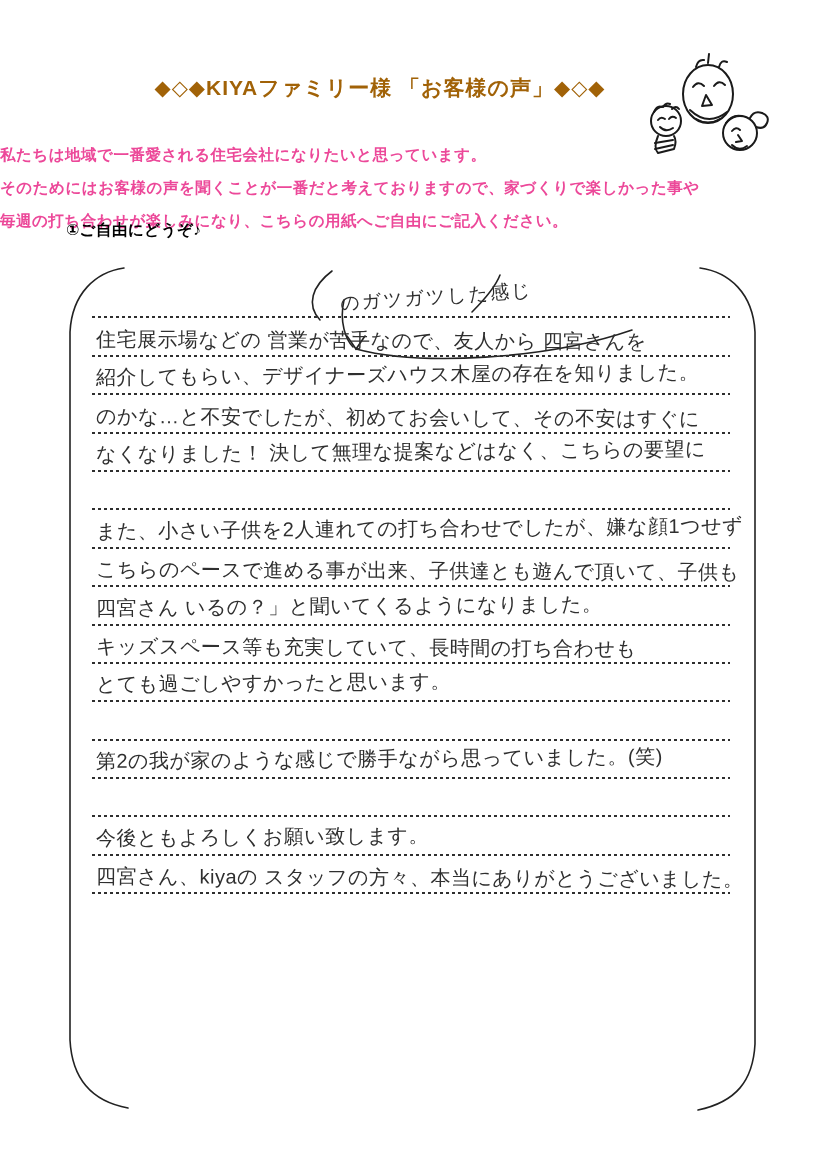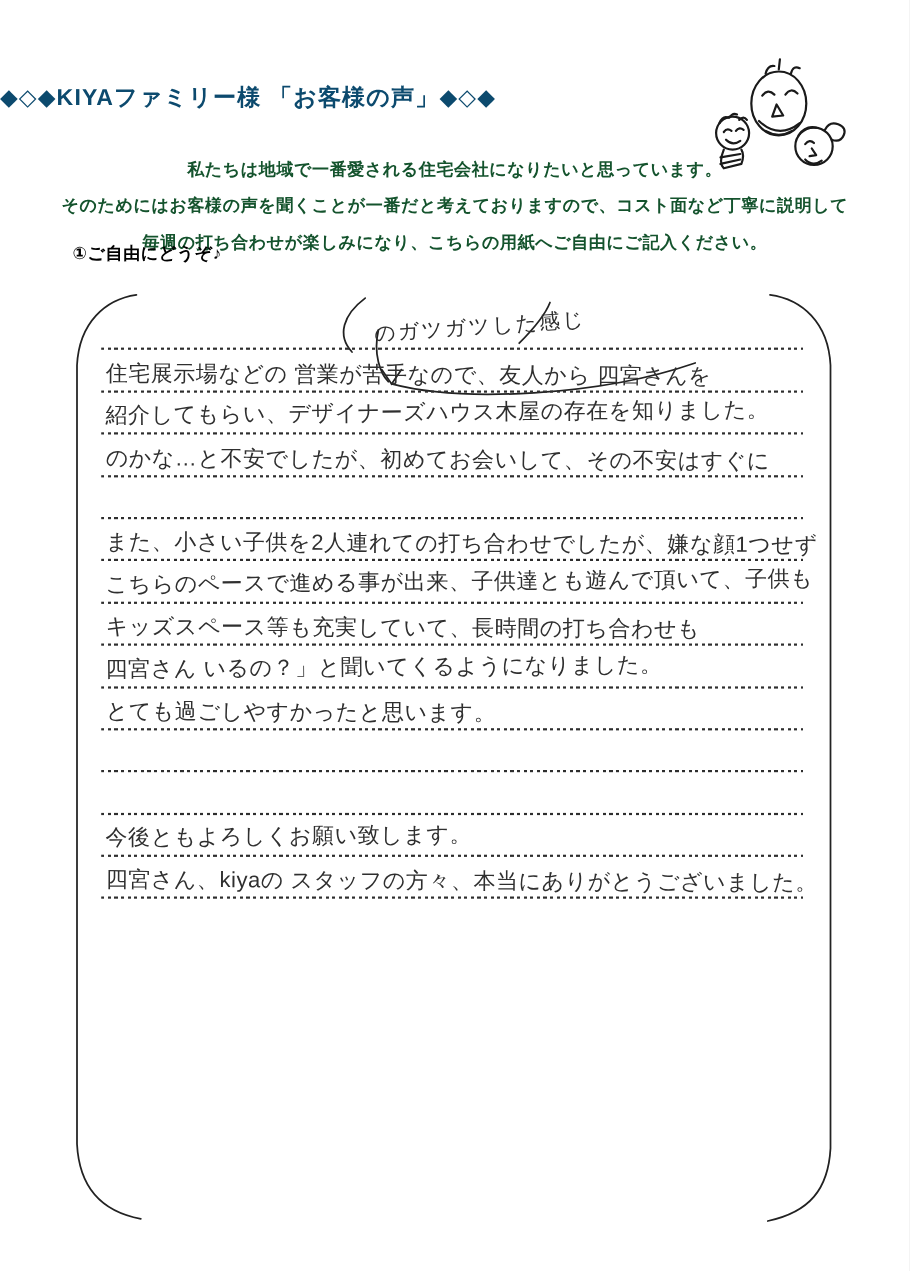--- a/index.html
+++ b/index.html
@@ -6,30 +6,30 @@
   .page {
     position:relative;
     width:827px; height:1170px;
     margin:0 auto;
     background:#ffffff;
     font-family:"Liberation Sans","DejaVu Sans",sans-serif;
     overflow:hidden;
   }
   .title {
     position:absolute; top:74px; left:0; width:760px;
-    margin:0; text-align:left;
-    font-size:21px; font-weight:bold; color:#0c4a6e;
+    margin:0; text-align:center;
+    font-size:21px; font-weight:bold; color:#a16207;
     letter-spacing:1px;
   }
   .doodle {
     position:absolute; left:646px; top:48px;
   }
   .intro {
     position:absolute; top:144px; left:0; width:827px;
-    text-align:center; color:#14532d;
+    text-align:left; color:#ec4899;
   }
   .intro p {
     margin:0 0 11px 0;
     font-size:15.5px; font-weight:bold; line-height:22px;
     letter-spacing:0.5px;
   }
   .prompt {
     position:absolute; top:220px; left:66px;
     font-size:15.5px; font-weight:bold; color:#000;
     letter-spacing:0.5px;
@@ -95,21 +95,21 @@
     <circle cx="94" cy="85" r="17"></circle>
     <path d="M104,70 q4,-8 12,-5 q8,3 5,10 q-3,7 -11,4"></path>
     <path d="M80,75 q6,-9 16,-7"></path>
     <path d="M86,83 q4,-5 8,-1"></path>
     <path d="M92,87 l4,6 l-6,1"></path>
     <path d="M86,97 q7,7 15,1"></path>
   </svg>
 
   <div class="intro">
     <p>私たちは地域で一番愛される住宅会社になりたいと思っています。</p>
-    <p>そのためにはお客様の声を聞くことが一番だと考えておりますので、コスト面など丁寧に説明して</p>
+    <p>そのためにはお客様の声を聞くことが一番だと考えておりますので、家づくりで楽しかった事や</p>
     <p>毎週の打ち合わせが楽しみになり、こちらの用紙へご自由にご記入ください。</p>
   </div>
 
   <div class="prompt">①ご自由にどうぞ♪</div>
 
   <svg class="frame-svg" viewBox="0 0 827 1170" fill="none" stroke="#222" stroke-width="1.6" stroke-linecap="round">
 
     <path d="M124,268 C96,272 72,293 70,332 L70,1040 C72,1078 90,1101 128,1108"></path>
 
     <path d="M700,268 C729,272 753,293 755,332 L755,1044 C753,1081 736,1102 698,1110"></path>
@@ -130,39 +130,45 @@
     <div class="row">
         <span class="hw">住宅展示場などの 営業が苦手なので、友人から 四宮さんを</span>
       </div>
     <div class="row">
         <span class="hw">紹介してもらい、デザイナーズハウス木屋の存在を知りました。</span>
       </div>
     <div class="row">
         <span class="hw">のかな…と不安でしたが、初めてお会いして、その不安はすぐに</span>
       </div>
     <div class="row">
+        <span class="hw">なくなりました！ 決して無理な提案などはなく、こちらの要望に</span>
+      </div>
+    <div class="row">
         <span class="hw"></span>
       </div>
     <div class="row">
         <span class="hw">また、小さい子供を2人連れての打ち合わせでしたが、嫌な顔1つせず</span>
       </div>
     <div class="row">
         <span class="hw">こちらのペースで進める事が出来、子供達とも遊んで頂いて、子供も</span>
       </div>
     <div class="row">
-        <span class="hw">キッズスペース等も充実していて、長時間の打ち合わせも</span>
+        <span class="hw">四宮さん いるの？」と聞いてくるようになりました。</span>
       </div>
     <div class="row">
-        <span class="hw">四宮さん いるの？」と聞いてくるようになりました。</span>
+        <span class="hw">キッズスペース等も充実していて、長時間の打ち合わせも</span>
       </div>
     <div class="row">
         <span class="hw">とても過ごしやすかったと思います。</span>
       </div>
     <div class="row">
         <span class="hw"></span>
+      </div>
+    <div class="row">
+        <span class="hw">第2の我が家のような感じで勝手ながら思っていました。(笑)</span>
       </div>
     <div class="row">
         <span class="hw"></span>
       </div>
     <div class="row">
         <span class="hw">今後ともよろしくお願い致します。</span>
       </div>
     <div class="row">
         <span class="hw">四宮さん、kiyaの スタッフの方々、本当にありがとうございました。</span>
       </div>

